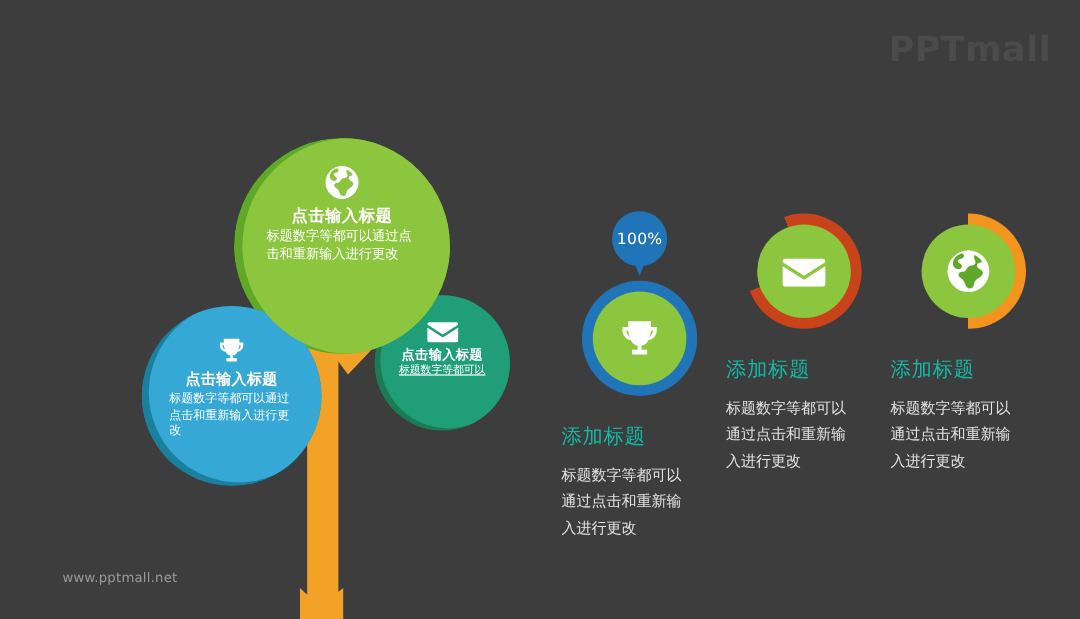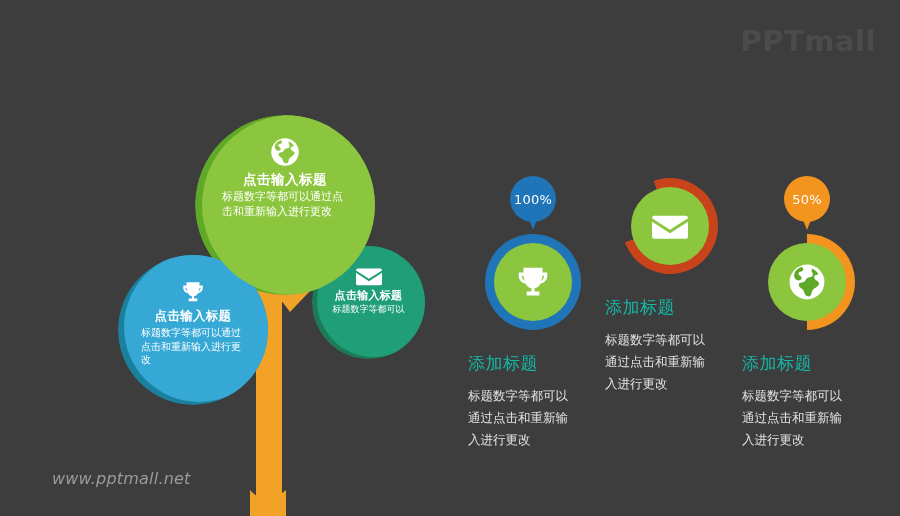--- a/index.html
+++ b/index.html
@@ -12,21 +12,21 @@
   .slide{position:absolute;inset:0;}
 
   
   .brand{
     position:absolute;top:24px;right:24px;
     font-size:29px;font-weight:bold;letter-spacing:.5px;
     color:#4b4b4b;user-select:none;
   }
   .footer-url{
     position:absolute;left:52px;bottom:28px;
-    font-size:16px;color:#9a9a9a;letter-spacing:.2px;font-style:italic;
+    font-size:11px;color:#9a9a9a;letter-spacing:.2px;
   }
 
   
   .tree{position:absolute;left:100px;top:100px;width:340px;height:416px;}
   .trunk-svg{position:absolute;left:0;top:0;}
 
   .bubble{position:absolute;border-radius:50%;box-sizing:border-box;
           display:flex;flex-direction:column;align-items:center;
           text-align:center;color:#fff;overflow:hidden;}
   .bubble .inner{position:relative;z-index:3;display:flex;
@@ -52,21 +52,21 @@
   .b-blue .ttl{font-size:12.5px;font-weight:bold;margin-top:3px;letter-spacing:.3px;}
   .b-blue .txt{font-size:10px;line-height:1.35;width:104px;margin-top:1px;text-align:left;}
 
   
   .b-teal{left:212px;top:146px;width:113px;height:113px;}
   .b-teal .crescent{inset:0;background:#1d7a56;}
   .b-teal .face{left:0;top:0;right:0;bottom:0;
                 background:#1f9e77;transform:translateX(5px) translateY(-2px);}
   .b-teal .inner{padding-top:20px;}
   .b-teal .ttl{font-size:11px;font-weight:bold;margin-top:2px;letter-spacing:.3px;}
-  .b-teal .txt{font-size:9px;line-height:1.3;width:90px;margin-top:1px;}
+  .b-teal .txt{font-size:9px;line-height:1.3;width:90px;margin-top:1px;text-decoration:underline;}
 
   .ico{display:block;}
 
   
   .stats{position:absolute;left:460px;top:176px;width:420px;height:300px;}
   .col{position:absolute;top:0;width:130px;}
   .col1{left:8px;} .col2{left:145px;} .col3{left:282px;}
 
   .pin{position:relative;width:46px;height:56px;margin:0 auto;}
   .pin .head{position:absolute;left:0;top:0;width:46px;height:46px;border-radius:50%;}
@@ -172,25 +172,20 @@
             <path fill="#fff" d="M2 2h24a2 2 0 0 1 2 2L14 13 0 4a2 2 0 0 1 2-2z"></path>
             <path fill="#fff" d="M0 6.6 14 15.6 28 6.6V18a2 2 0 0 1-2 2H2a2 2 0 0 1-2-2z"></path>
           </svg>
         </div>
       </div>
       <div class="head-txt">添加标题</div>
       <div class="body-txt">标题数字等都可以通过点击和重新输入进行更改</div>
     </div>
 
     <div class="col col3">
-      <div class="pin">
-        <div class="head" style="background:#f2941e"></div>
-        <div class="tail" style="border-top:26px solid #f2941e"></div>
-        <div class="pct">50%</div>
-      </div>
       <div class="ringwrap">
         <div class="ring" style="background:conic-gradient(#f2941e 0deg 180deg,#3d3d3d 180deg 360deg)"></div>
         <div class="disc">
           <svg width="38" height="38" viewBox="0 0 24 24">
             <circle cx="12" cy="12" r="11" fill="#fff"></circle>
             <path fill="#5fa828" d="M8.6 2.6c1.2.5 1.4 1.6.6 2.3-.9.8-2.3.4-2.6 1.5-.3 1 .9 1.4 1.6 2.1.8.8.3 1.9-.6 2.3-1 .5-2.2.1-2.9-.7-.8-.9-1-2.2-.7-3.3.5-1.8 2-3.4 4.6-4.2zM15 3.5c1.8.6 3.3 1.9 4.2 3.6-.8.5-1.8.3-2.4 1-.6.8-.1 1.8.5 2.4.7.7 1.8.9 2.2 1.9.4 1.1-.5 2-1.3 2.6-1 .8-2.3 1.3-2.9 2.5-.5 1-.3 2.2-1 3-.8.9-2.3.7-3.1-.1-.9-.9-.9-2.3-1.6-3.3-.7-1-2-1.3-2.6-2.4-.3-.7-.2-1.6.4-2 .8-.6 1.9-.2 2.7-.7.9-.5 1-1.8 1.9-2.4 1-.7 2.5-.3 3.3-1.2.7-.8.4-2.1-.3-2.9z"></path>
           </svg>
         </div>
       </div>
       <div class="head-txt">添加标题</div>

